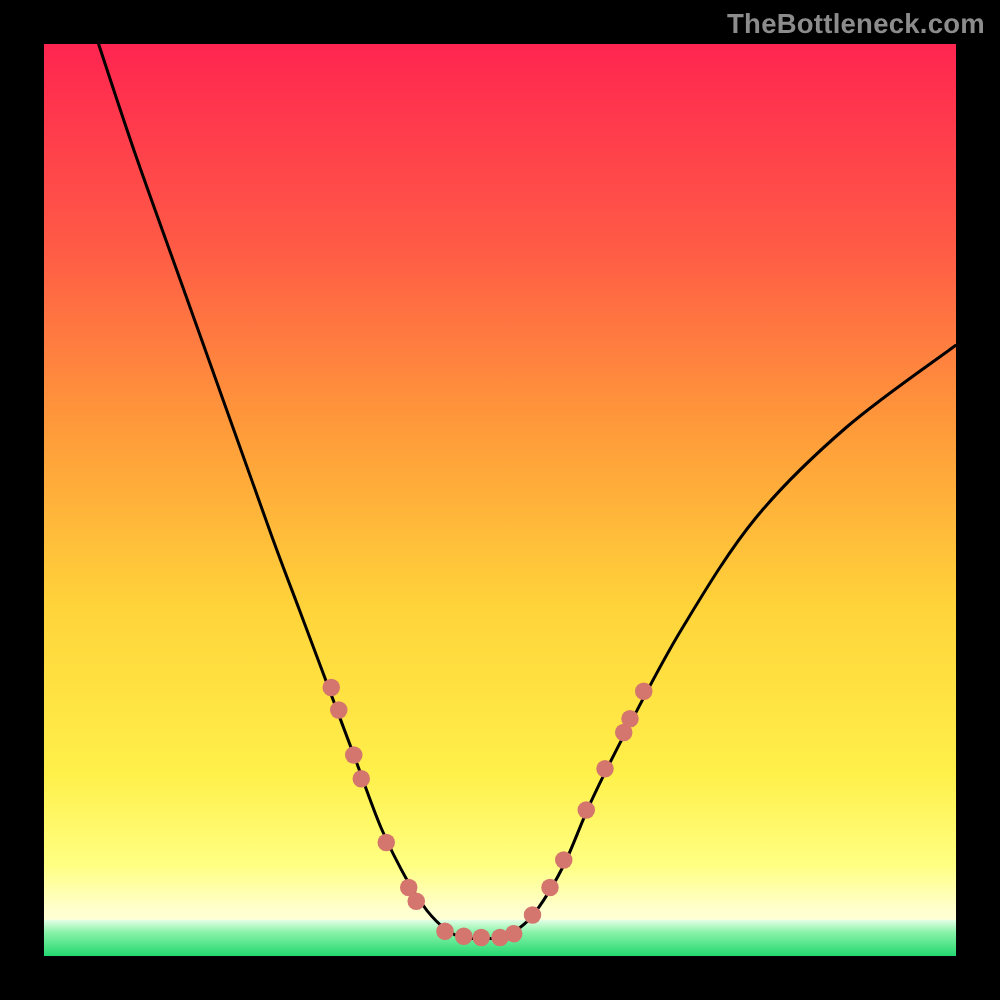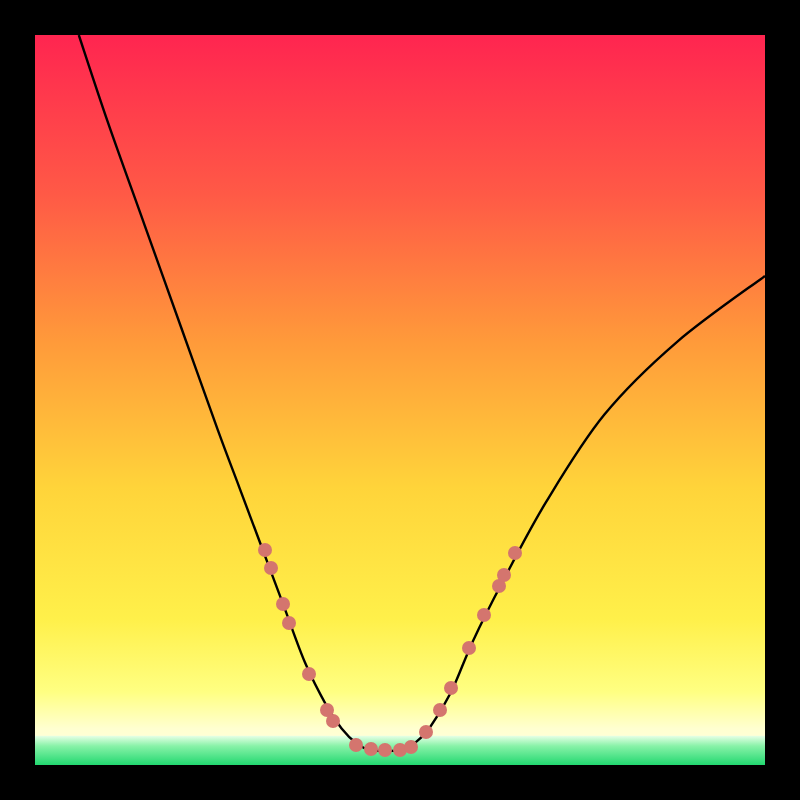--- a/index.html
+++ b/index.html
@@ -42,20 +42,21 @@
     height: 14px;
     border-radius: 50%;
     background: #d4756e;
     transform: translate(-50%, -50%);
   }
 </style>
 </head>
 <body>
 
 <div class="stage">
+  <div class="watermark">TheBottleneck.com</div>
   <div class="plot-area">
     <svg class="gradient-bg" viewBox="0 0 730 730" preserveAspectRatio="none">
       <defs>
         <linearGradient id="bg" x1="0" y1="0" x2="0" y2="1">
           <stop offset="0%" stop-color="#ff2550"></stop>
           <stop offset="22%" stop-color="#ff5a46"></stop>
           <stop offset="42%" stop-color="#ff9a3a"></stop>
           <stop offset="62%" stop-color="#ffd43a"></stop>
           <stop offset="80%" stop-color="#fff04a"></stop>
           <stop offset="90%" stop-color="#ffff82"></stop>

